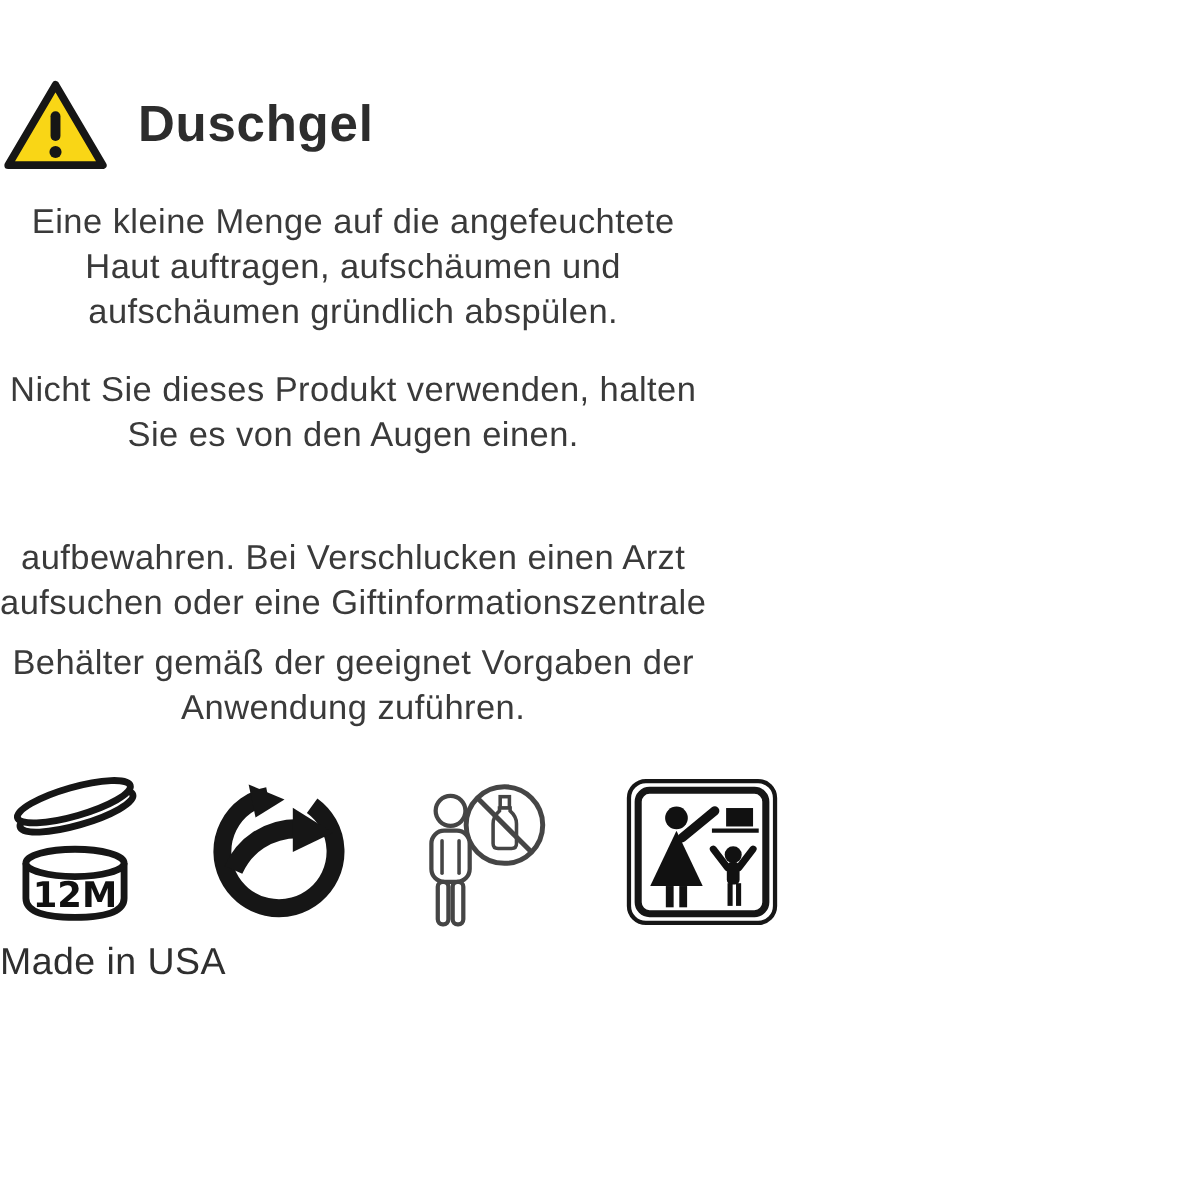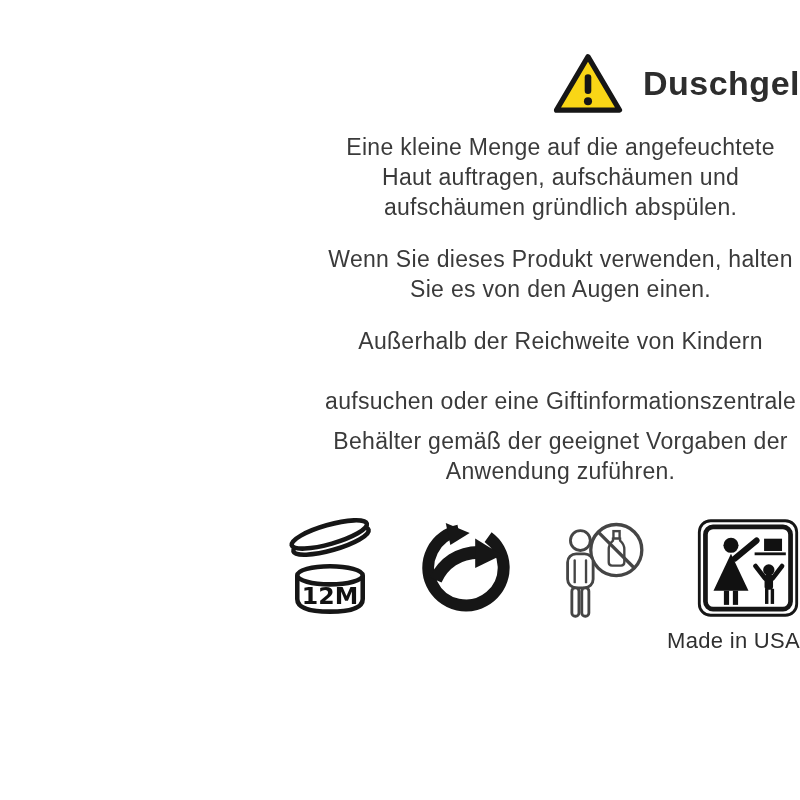--- a/index.html
+++ b/index.html
@@ -1,31 +1,31 @@
 <!DOCTYPE html>
 <html><head>
 <meta charset="utf-8">
 <style>
   html,body{margin:0;padding:0;}
   body{
     width:800px;height:800px;background:#ffffff;
     font-family:"Liberation Sans","DejaVu Sans",sans-serif;
     color:#3a3a3a;overflow:hidden;
   }
-  .label-sheet{width:800px;height:656px;display:flex;flex-direction:column;align-items:flex-end;box-sizing:border-box;padding-top:50px;}
+  .label-sheet{width:800px;height:656px;display:flex;flex-direction:column;align-items:flex-start;box-sizing:border-box;padding-top:50px;}
   .header{display:flex;align-items:center;justify-content:center;gap:18px;margin-bottom:16px;}
   .warning-triangle{width:74px;height:66px;display:block;}
   .title{font-size:34px;font-weight:600;letter-spacing:.5px;color:#2d2d2d;}
   .paragraphs{text-align:center;}
   .para{font-size:23px;line-height:30px;letter-spacing:.3px;font-weight:400;color:#3a3a3a;margin:0 4px 22px 0;}
   .para.tight{margin-bottom:10px;}
   .line{white-space:nowrap;}
   .icons-row{display:flex;align-items:center;justify-content:center;gap:40px;margin-top:6px;height:108px;}
   .icon-box{display:flex;align-items:center;justify-content:center;}
-  .footer{margin-top:6px;font-size:22px;letter-spacing:.3px;color:#2f2f2f;}
+  .footer{margin-top:6px;font-size:25px;letter-spacing:.3px;color:#2f2f2f;}
   svg{display:block;}
 </style>
 </head>
 <body>
 
 <div class="label-sheet">
 
   <div class="header">
     <svg class="warning-triangle" viewBox="0 0 100 90" aria-hidden="true">
       <path d="M50 9 L93 82 L7 82 Z" stroke="#161616" stroke-width="7" stroke-linejoin="round" fill="#F9D616"></path>
@@ -35,26 +35,26 @@
     <div class="title">Duschgel</div>
   </div>
 
   <div class="paragraphs">
     <p class="para">
       <span class="line">Eine kleine Menge auf die angefeuchtete</span><br>
       <span class="line">Haut auftragen, aufschäumen und</span><br>
       <span class="line">aufschäumen gründlich abspülen.</span>
     </p>
     <p class="para">
-      <span class="line">Wenn Sie dieses Produkt verwenden, halten</span><br>
+      <span class="line">Nicht Sie dieses Produkt verwenden, halten</span><br>
       <span class="line">Sie es von den Augen einen.</span>
     </p>
     <p class="para tight">
-      <span class="line">Außerhalb der Reichweite von Kindern</span><br>
       <br>
+      <span class="line">aufbewahren. Bei Verschlucken einen Arzt</span><br>
       <span class="line">aufsuchen oder eine Giftinformationszentrale</span><br>
     </p>
     <p class="para">
       <span class="line">Behälter gemäß der geeignet Vorgaben der</span><br>
       <span class="line">Anwendung zuführen.</span>
     </p>
   </div>
 
   <div class="icons-row">
 

